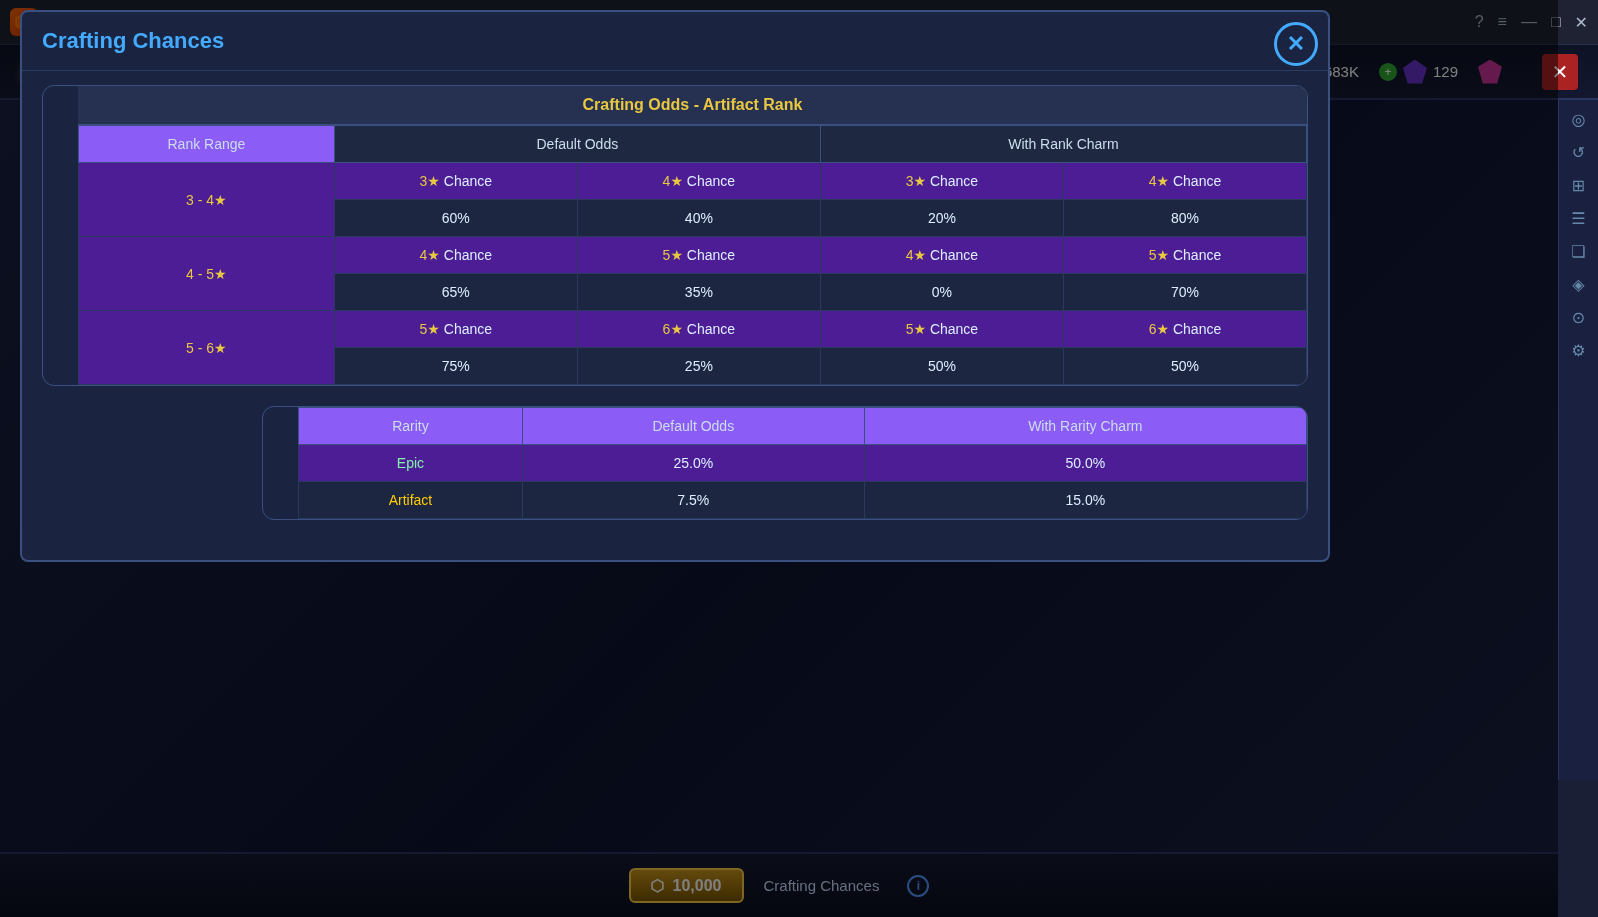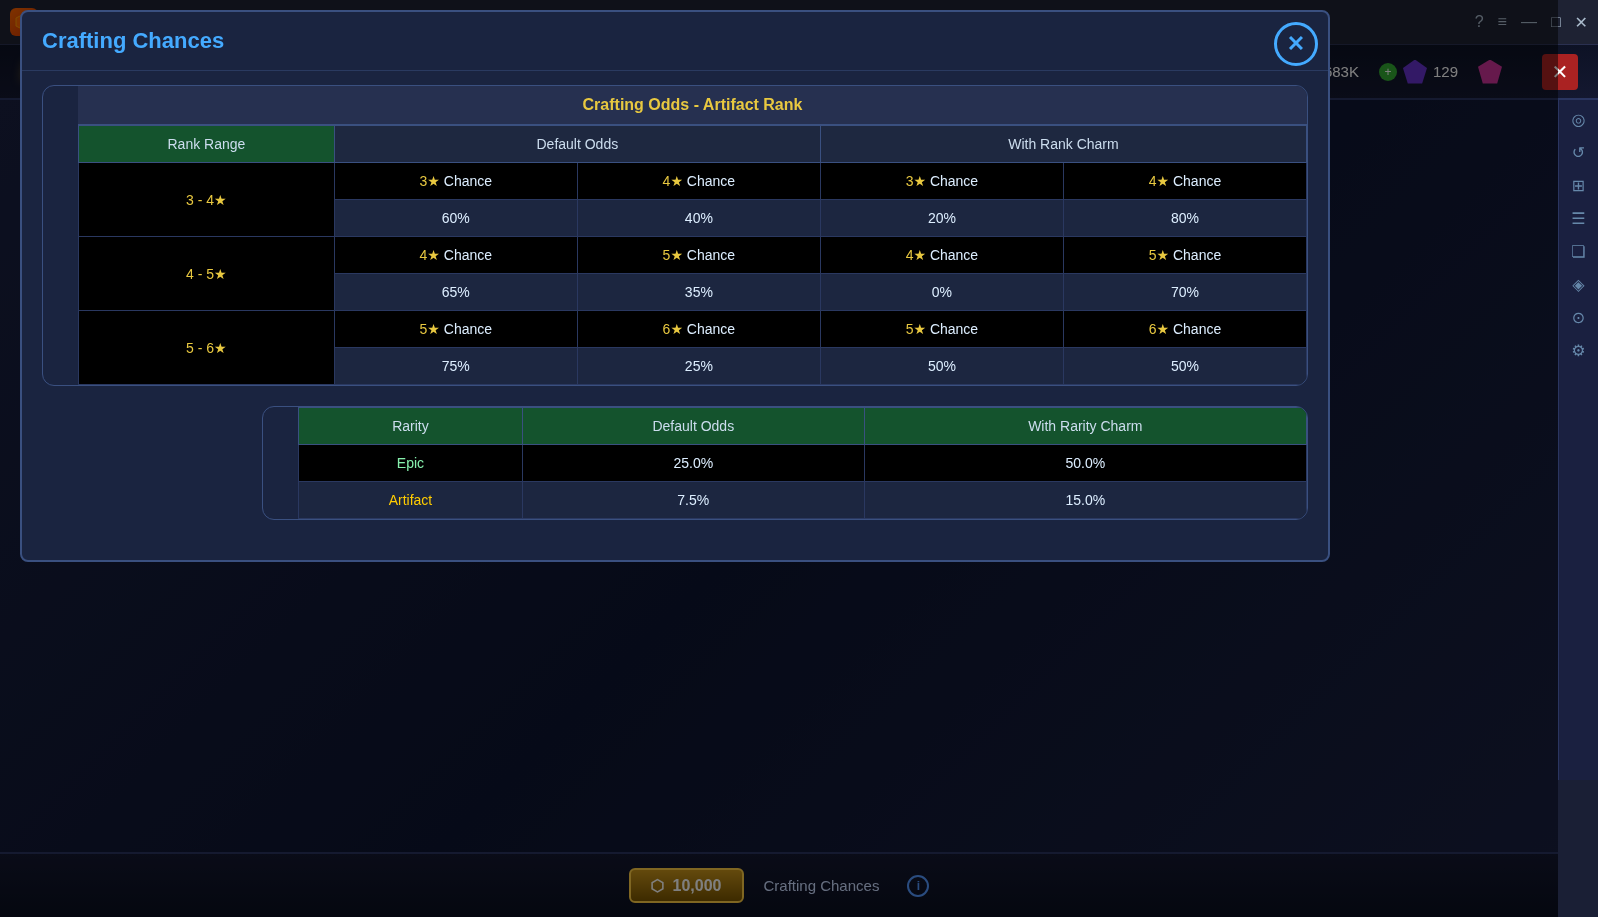--- a/index.html
+++ b/index.html
@@ -293,35 +293,35 @@
       color: #e8c840;
       font-size: 16px;
       font-weight: bold;
       border-bottom: 1px solid #3a5080;
     }
     table {
       width: 100%;
       border-collapse: collapse;
     }
     th {
-      background: #14532d;
+      background: #8b5cf6;
       color: #ccddee;
       font-size: 14px;
       padding: 10px 14px;
       text-align: center;
       border: 1px solid #3a5080;
       font-weight: normal;
     }
     td {
       color: #ddeeff;
       font-size: 14px;
       padding: 10px 14px;
       text-align: center;
       border: 1px solid #2a3860;
-      background: #000000;
+      background: #4c1d95;
     }
     tr:nth-child(even) td {
       background: #1c2640;
     }
     .star-cell {
       color: #e8c840;
     }
     .colspan-header {
       background: #1e2840;
       text-align: center;

